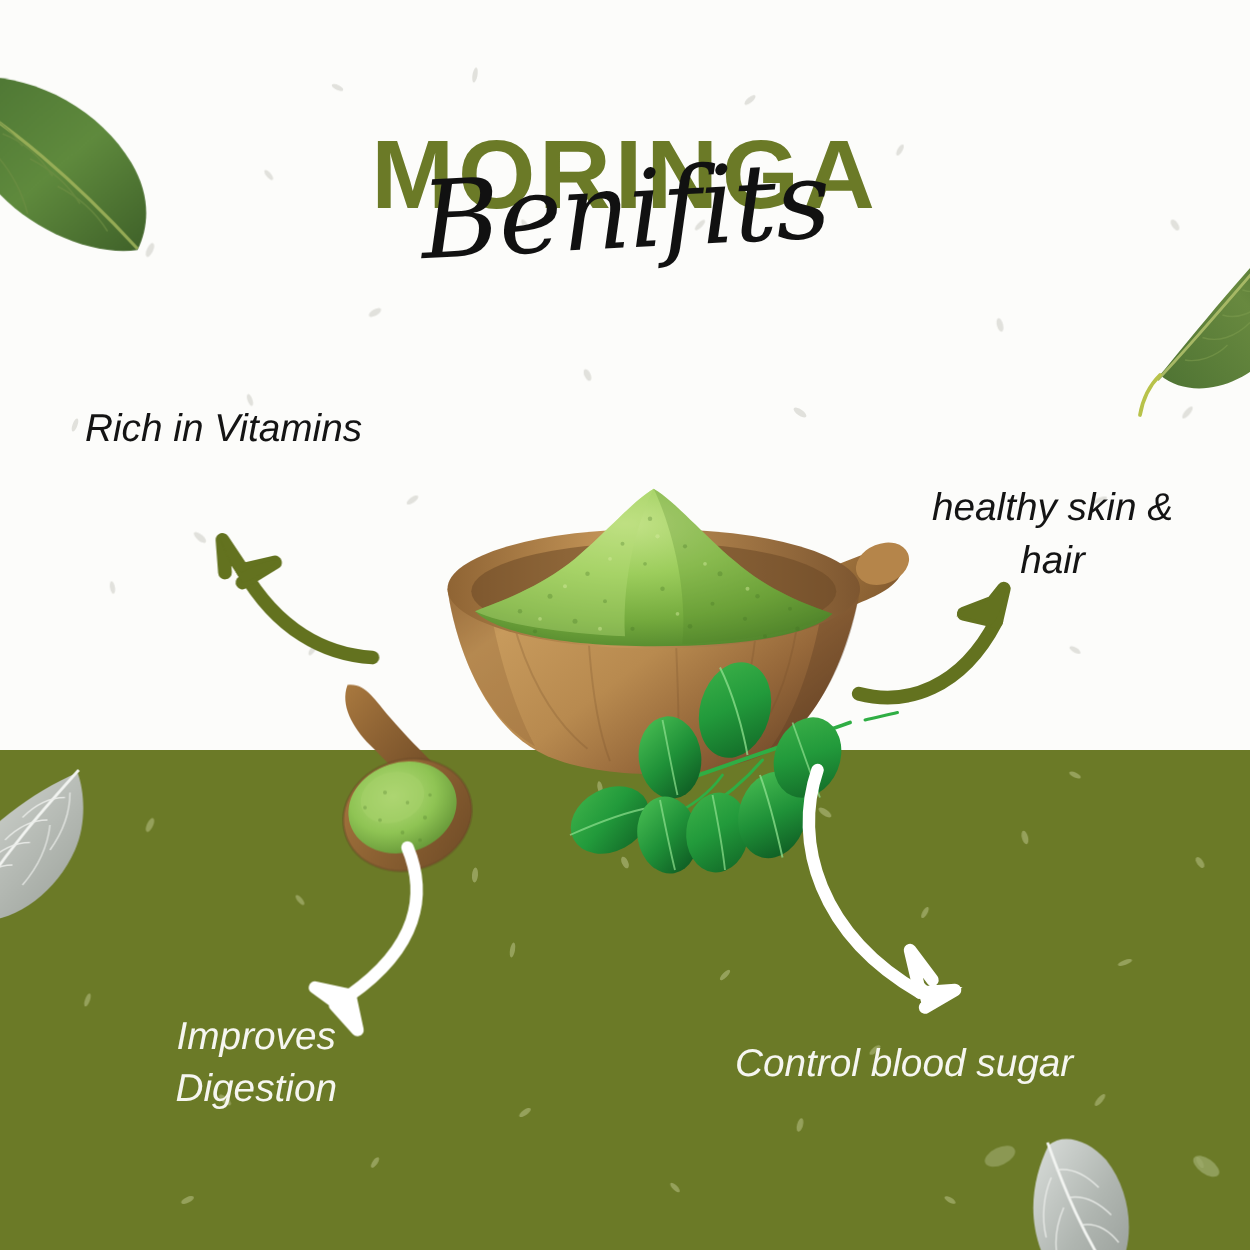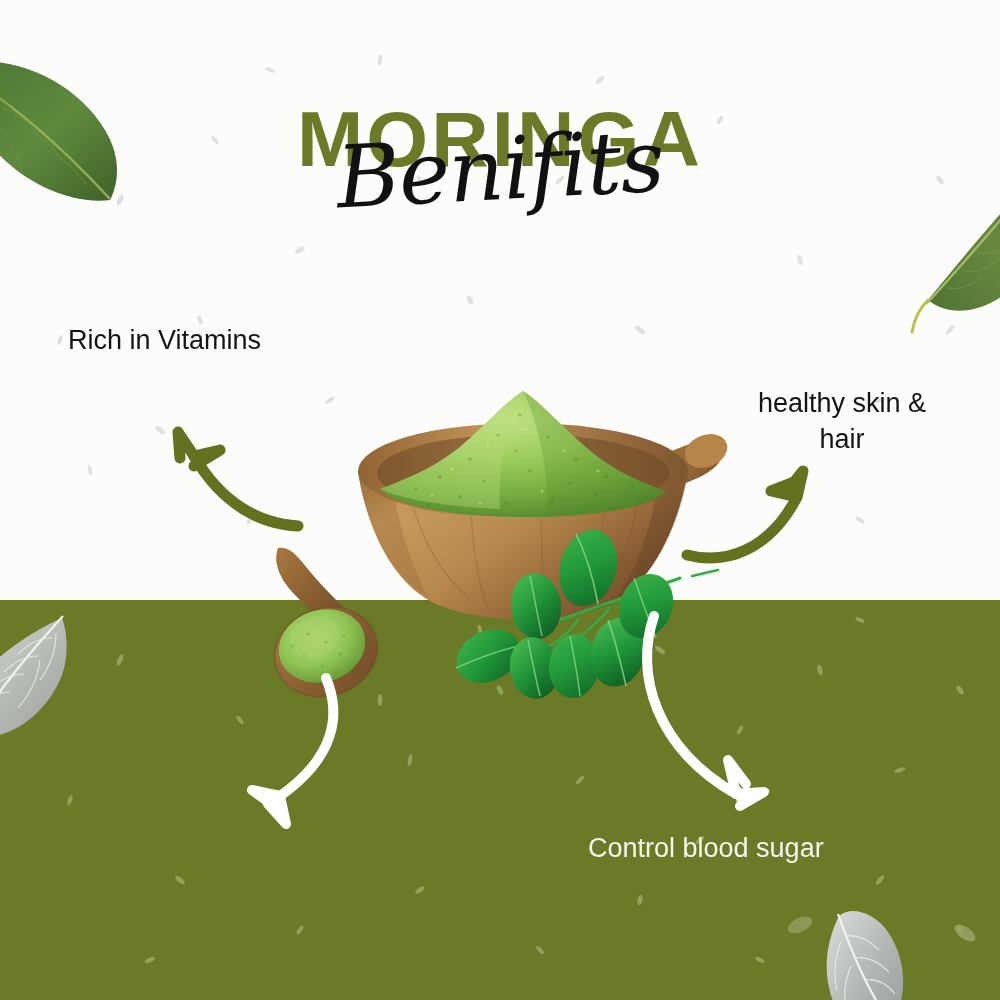--- a/index.html
+++ b/index.html
@@ -64,23 +64,24 @@
     line-height: 1;
     transform: rotate(-3deg);
     letter-spacing: -1px;
   }
 
   
   .label {
     position: absolute;
     font-family: "Liberation Sans", sans-serif;
     font-weight: 300;
-    font-size: 27px;
+    font-size: 31px;
     line-height: 1.35;
     white-space: pre-line;
+    font-style: italic;
   }
   .label-dark { color: #141414; }
   .label-light { color: #f6f6f0; }
 
   #label-vitamins { left: 68px;  top: 322px; text-align: left; }
   #label-skin     { left: 712px; top: 385px; width: 260px; text-align: center; }
   #label-digest   { left: 105px; top: 808px; width: 200px; text-align: center; }
   #label-sugar    { left: 588px; top: 830px; text-align: center; }
 
   
@@ -427,16 +428,18 @@
     <path d="M 34 8 C 14 66 36 140 116 186" stroke="#ffffff" stroke-width="10" fill="none" stroke-linecap="round"></path>
     <path d="M 116 186 L 108 152 L 126 176 M 116 186 L 144 184 L 120 198" stroke="#ffffff" stroke-width="10" fill="none" stroke-linecap="round" stroke-linejoin="round"></path>
     <path d="M 106 148 C 112 166 116 178 124 182 C 134 180 144 180 150 182 C 138 190 126 196 118 198 C 114 184 110 164 106 148 Z" fill="#ffffff"></path>
   </svg>
 
   <div class="label label-dark" id="label-vitamins">Rich in Vitamins</div>
 
   <div class="label label-dark" id="label-skin">healthy skin &amp;
 hair</div>
 
+  <div class="label label-light" id="label-digest">Improves
+Digestion</div>
 
   <div class="label label-light" id="label-sugar">Control blood sugar</div>
 
 </div>
 
 </body></html>

